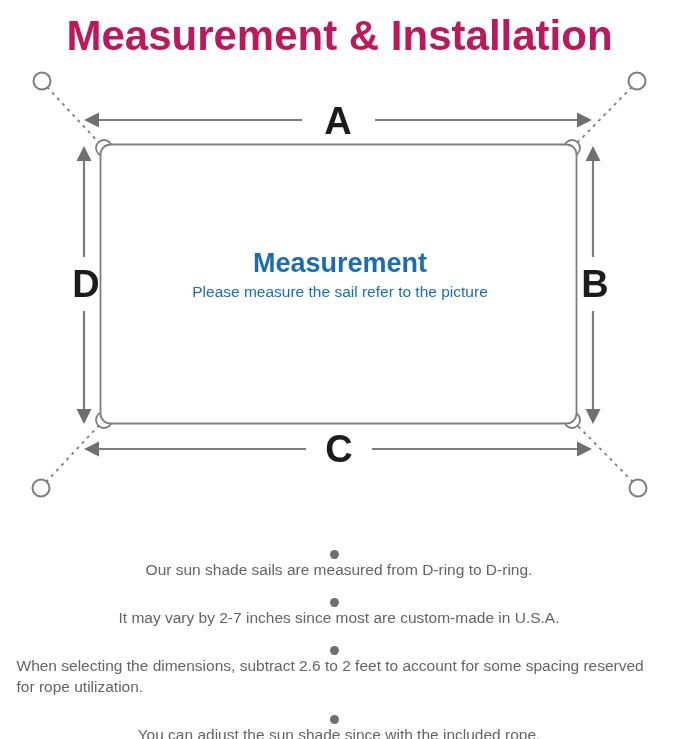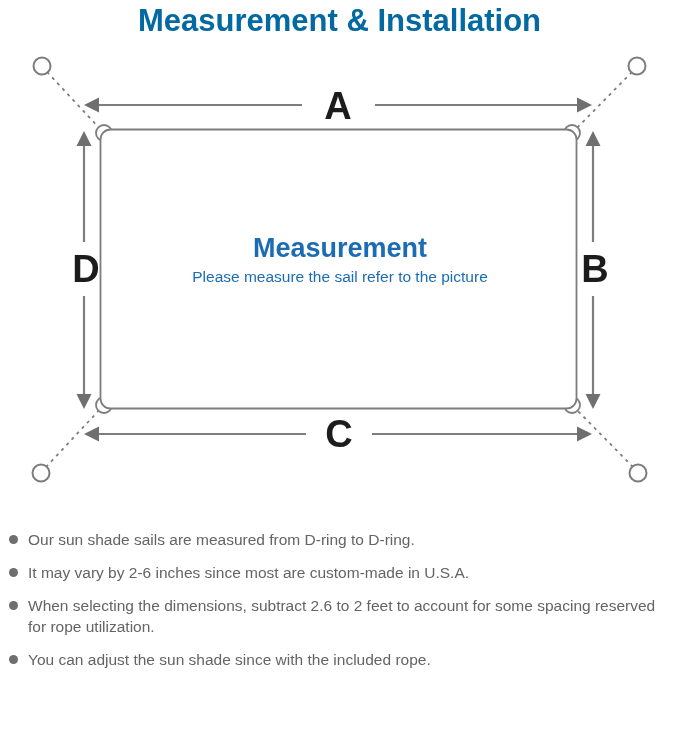--- a/index.html
+++ b/index.html
@@ -6,26 +6,26 @@
     margin: 0;
     padding: 0;
     background: #ffffff;
     width: 679px;
     height: 739px;
     overflow: hidden;
     font-family: "Liberation Sans", sans-serif;
   }
   .page-title {
     margin: 0;
-    padding-top: 3px;
+    padding-top: 18px;
     text-align: center;
-    font-size: 31px;
+    font-size: 42px;
     line-height: 36px;
     font-weight: bold;
-    color: #0369a1;
+    color: #be185d;
     letter-spacing: 0px;
   }
   .diagram-wrap {
     width: 679px;
     height: 460px;
   }
   svg text {
     font-family: "Liberation Sans", sans-serif;
   }
   .dim-label {
@@ -41,25 +41,26 @@
     font-size: 15.5px;
     font-weight: normal;
   }
   .notes {
     list-style: none;
     margin: 30px 0 0 0;
     padding: 0 10px 0 9px;
   }
   .notes li {
     display: flex;
-    align-items: flex-start;
+    align-items: center;
     margin-bottom: 12px;
     color: #646464;
     font-size: 15.5px;
     line-height: 21px;
+    flex-direction: column;
   }
   .bullet-dot {
     flex: 0 0 auto;
     width: 9px;
     height: 9px;
     border-radius: 50%;
     background: #6e6e6e;
     margin: 6px 10px 0 0;
   }
   .note-text {
@@ -134,21 +135,21 @@
   </svg>
 </div>
 
 <ul class="notes">
   <li>
     <span class="bullet-dot"></span>
     <span class="note-text">Our sun shade sails are measured from D-ring to D-ring.</span>
   </li>
   <li>
     <span class="bullet-dot"></span>
-    <span class="note-text">It may vary by 2-6 inches since most are custom-made in U.S.A.</span>
+    <span class="note-text">It may vary by 2-7 inches since most are custom-made in U.S.A.</span>
   </li>
   <li>
     <span class="bullet-dot"></span>
     <span class="note-text">When selecting the dimensions, subtract 2.6 to 2 feet to account for some spacing reserved for rope utilization.</span>
   </li>
   <li>
     <span class="bullet-dot"></span>
     <span class="note-text">You can adjust the sun shade since with the included rope.</span>
   </li>
 </ul>

